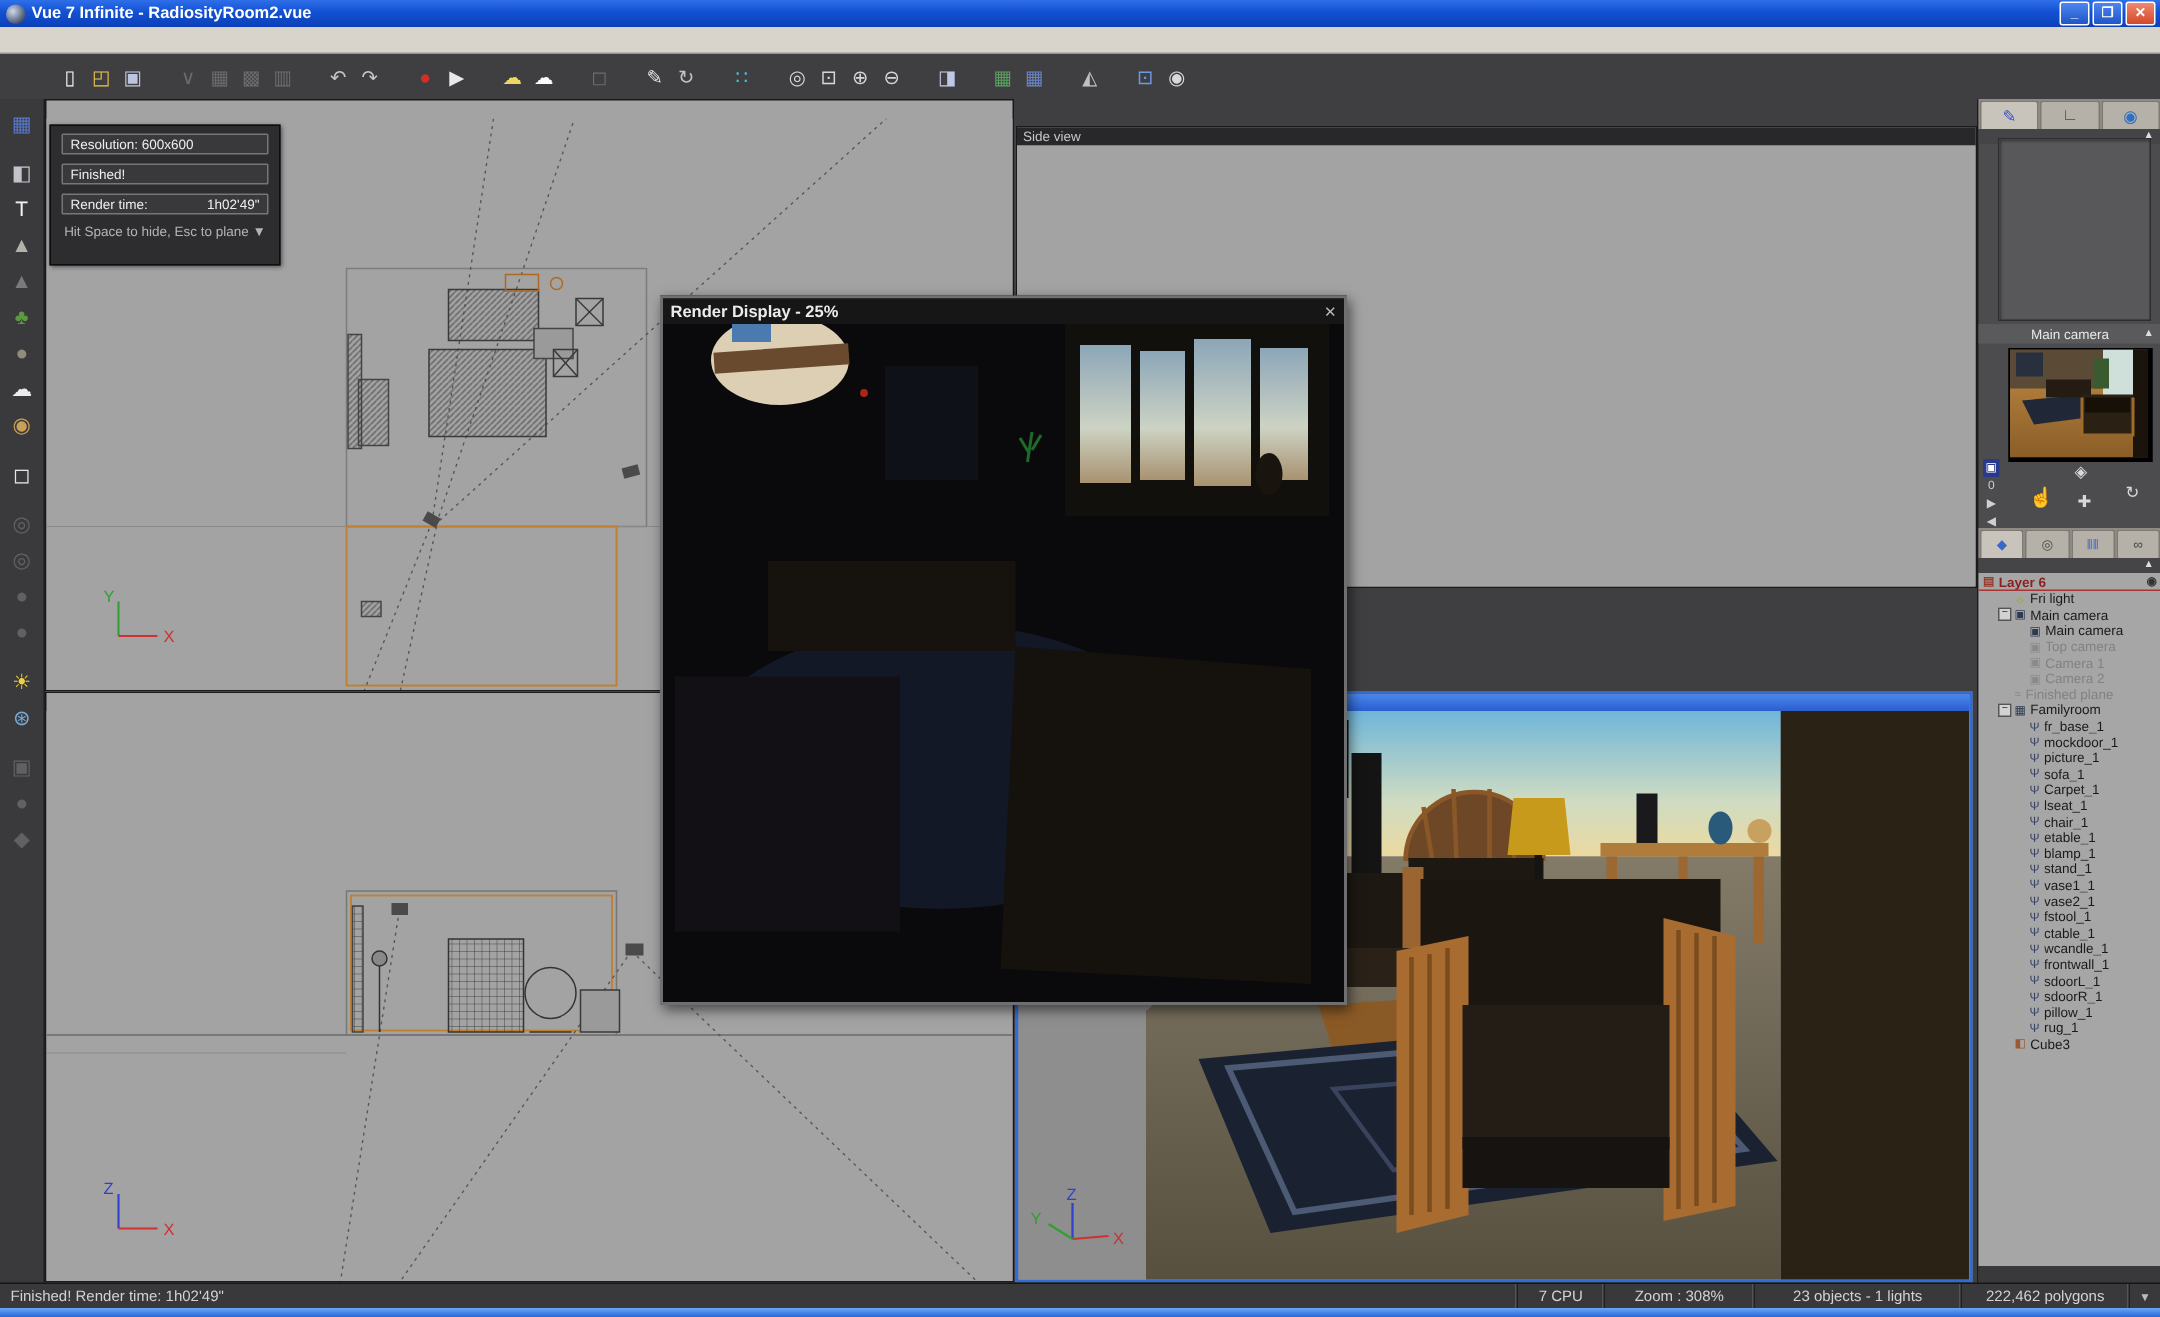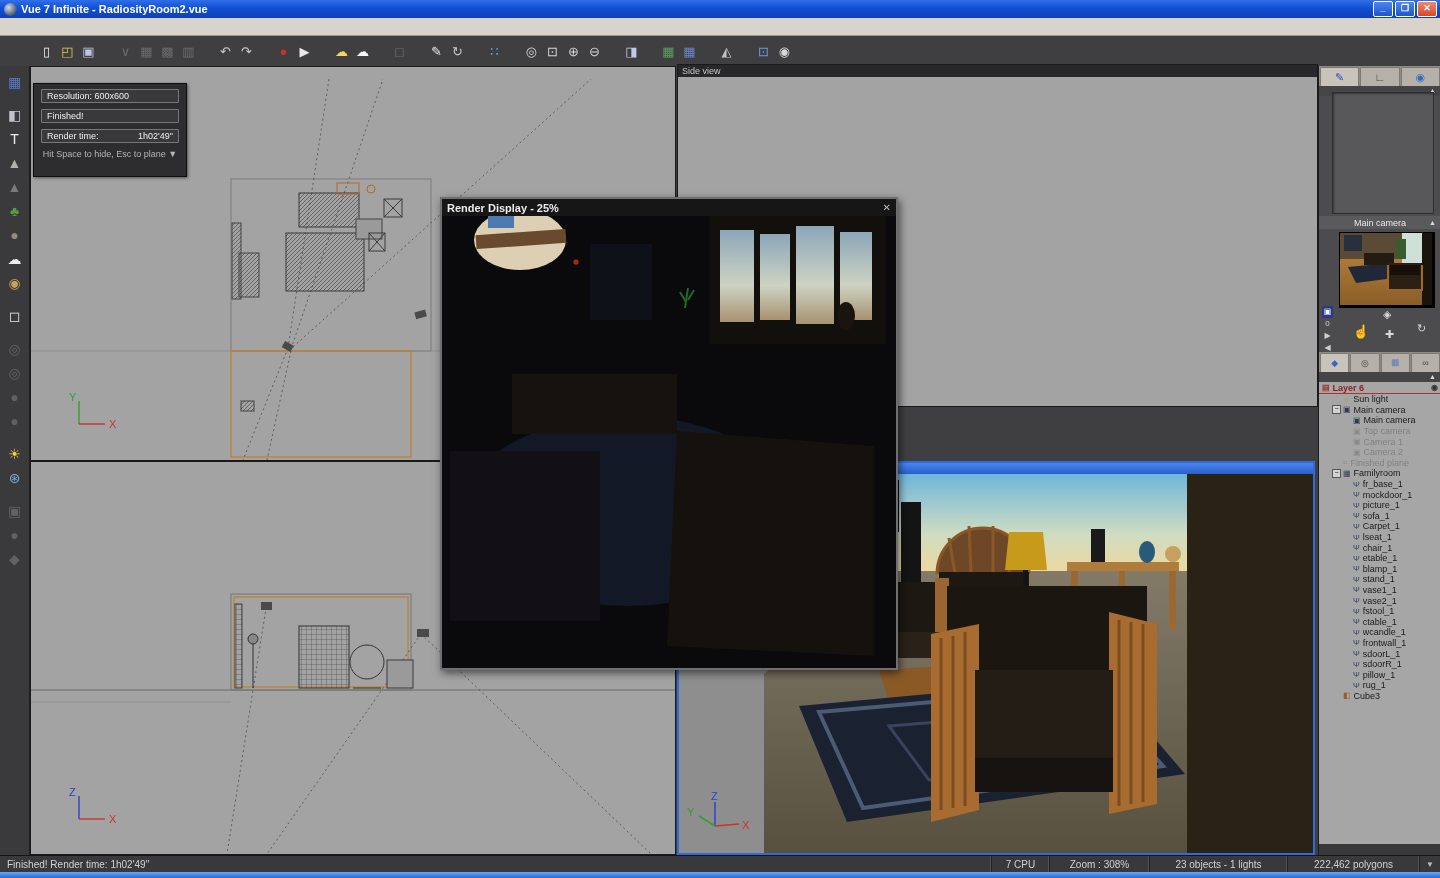--- a/index.html
+++ b/index.html
@@ -39,21 +39,21 @@
   .lti .g{font-size:14px;line-height:1}
   .lti.gap{margin-top:9px}
 
   
   .viewport{border:1px solid #1a1a1a;box-sizing:border-box;background:#a3a3a3}
   .vp-head{height:12px;background:#28282a;display:flex;align-items:center;color:#c6c6c6;font-size:9px;
     padding:0 4px;box-sizing:border-box}
   .vp-head .vicons{margin-left:auto;display:flex;gap:5px;color:#b8b8b8;font-size:8px}
   .vp-body{position:absolute;left:0;top:12px;right:0;bottom:0;overflow:hidden;background:#a3a3a3}
   #vp-top {left:30px; top:66px; width:646px;height:395px}
-  #vp-side{left:677px;top:64px; width:641px;height:343px}
+  #vp-side{left:677px;top:84px; width:641px;height:308px}
   #vp-front{left:30px;top:461px;width:646px;height:394px}
   #vp-persp{left:677px;top:461px;width:638px;height:394px;border:2px solid #2f6cd8;background:#8e8e8e}
   #vp-persp .vp-head{height:11px;background:linear-gradient(180deg,#4a86ec,#2a5ecf);color:#fff}
   #vp-persp .vp-body{top:11px;background:#8e8e8e}
 
   
 
   
   #roverlay{left:33px;top:83px;width:154px;height:94px;background:#2d2d2f;border:1px solid #0e0e0e;
     box-shadow:1px 1px 3px rgba(0,0,0,.5);box-sizing:border-box;padding:5px 7px;color:#eee;font-size:9px}
@@ -108,21 +108,21 @@
 
   
   #statusbar{left:0;top:855px;width:1440px;height:17px;background:#39393b;border-top:1px solid #151515;
     display:flex;align-items:center;color:#d2d2d2;font-size:10px;box-sizing:border-box}
   #status-msg{padding-left:7px}
   .scell{border-left:1px solid #202020;box-shadow:-1px 0 0 #555;height:17px;display:flex;align-items:center;
     justify-content:center;padding:0 10px;box-sizing:border-box}
   #scell-cpu{margin-left:auto;width:58px}
   #scell-zoom{width:100px}
   #scell-obj{width:138px}
-  #scell-poly{width:132px}
+  #scell-poly{width:112px}
   #scell-arrow{width:18px;color:#bbb;font-size:8px}
 
   #taskbar{left:0;top:872px;width:1440px;height:6px;
     background:linear-gradient(180deg,#6aa7f5,#2a66d8)}
   svg{display:block}
 </style>
 </head>
 <body>
 
 <div id="titlebar" class="abs">
@@ -657,21 +657,21 @@
   <div id="wb" class="abs">
     <div id="layer-row">
       <span class="licon">▤</span>
       <span>Layer 6</span>
       <span class="eye">◉</span>
     </div>
     <div id="wb-list">
         <div class="trow enabled" style="padding-left: 13px;">
         <span class="texp" style="visibility: hidden;">−</span>
         <span class="ticon" style="color: rgb(152, 168, 50);">☼</span>
-        <span class="tlabel">Sun light</span>
+        <span class="tlabel">Fri light</span>
       </div>
         <div class="trow enabled" style="padding-left: 13px;">
         <span class="texp" style="visibility: visible;">−</span>
         <span class="ticon" style="color: rgb(46, 58, 82);">▣</span>
         <span class="tlabel">Main camera</span>
       </div>
         <div class="trow enabled" style="padding-left: 23px;">
         <span class="texp" style="visibility: hidden;">−</span>
         <span class="ticon" style="color: rgb(46, 58, 82);">▣</span>
         <span class="tlabel">Main camera</span>

